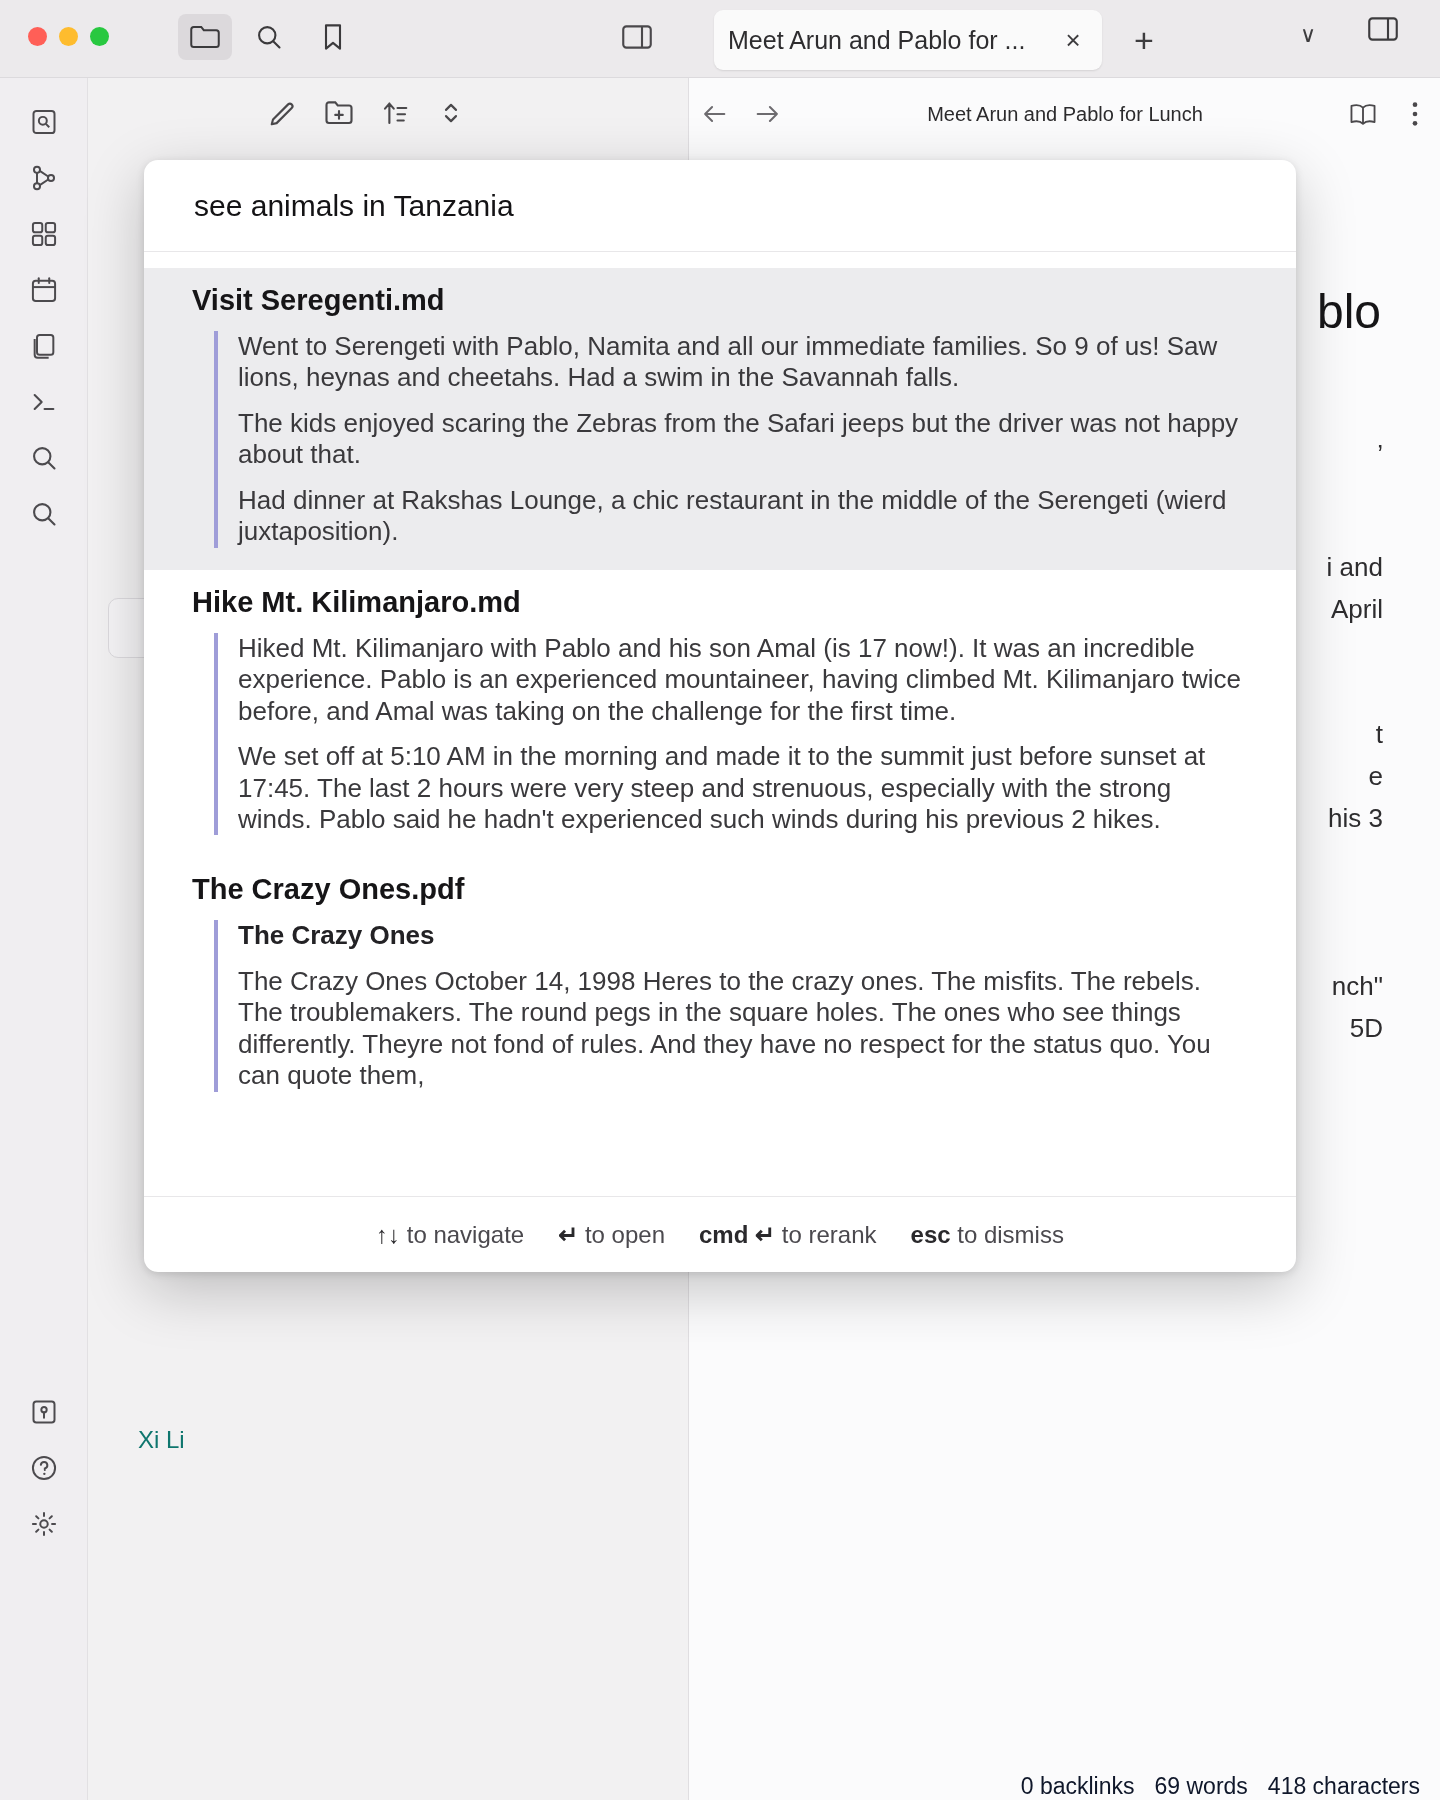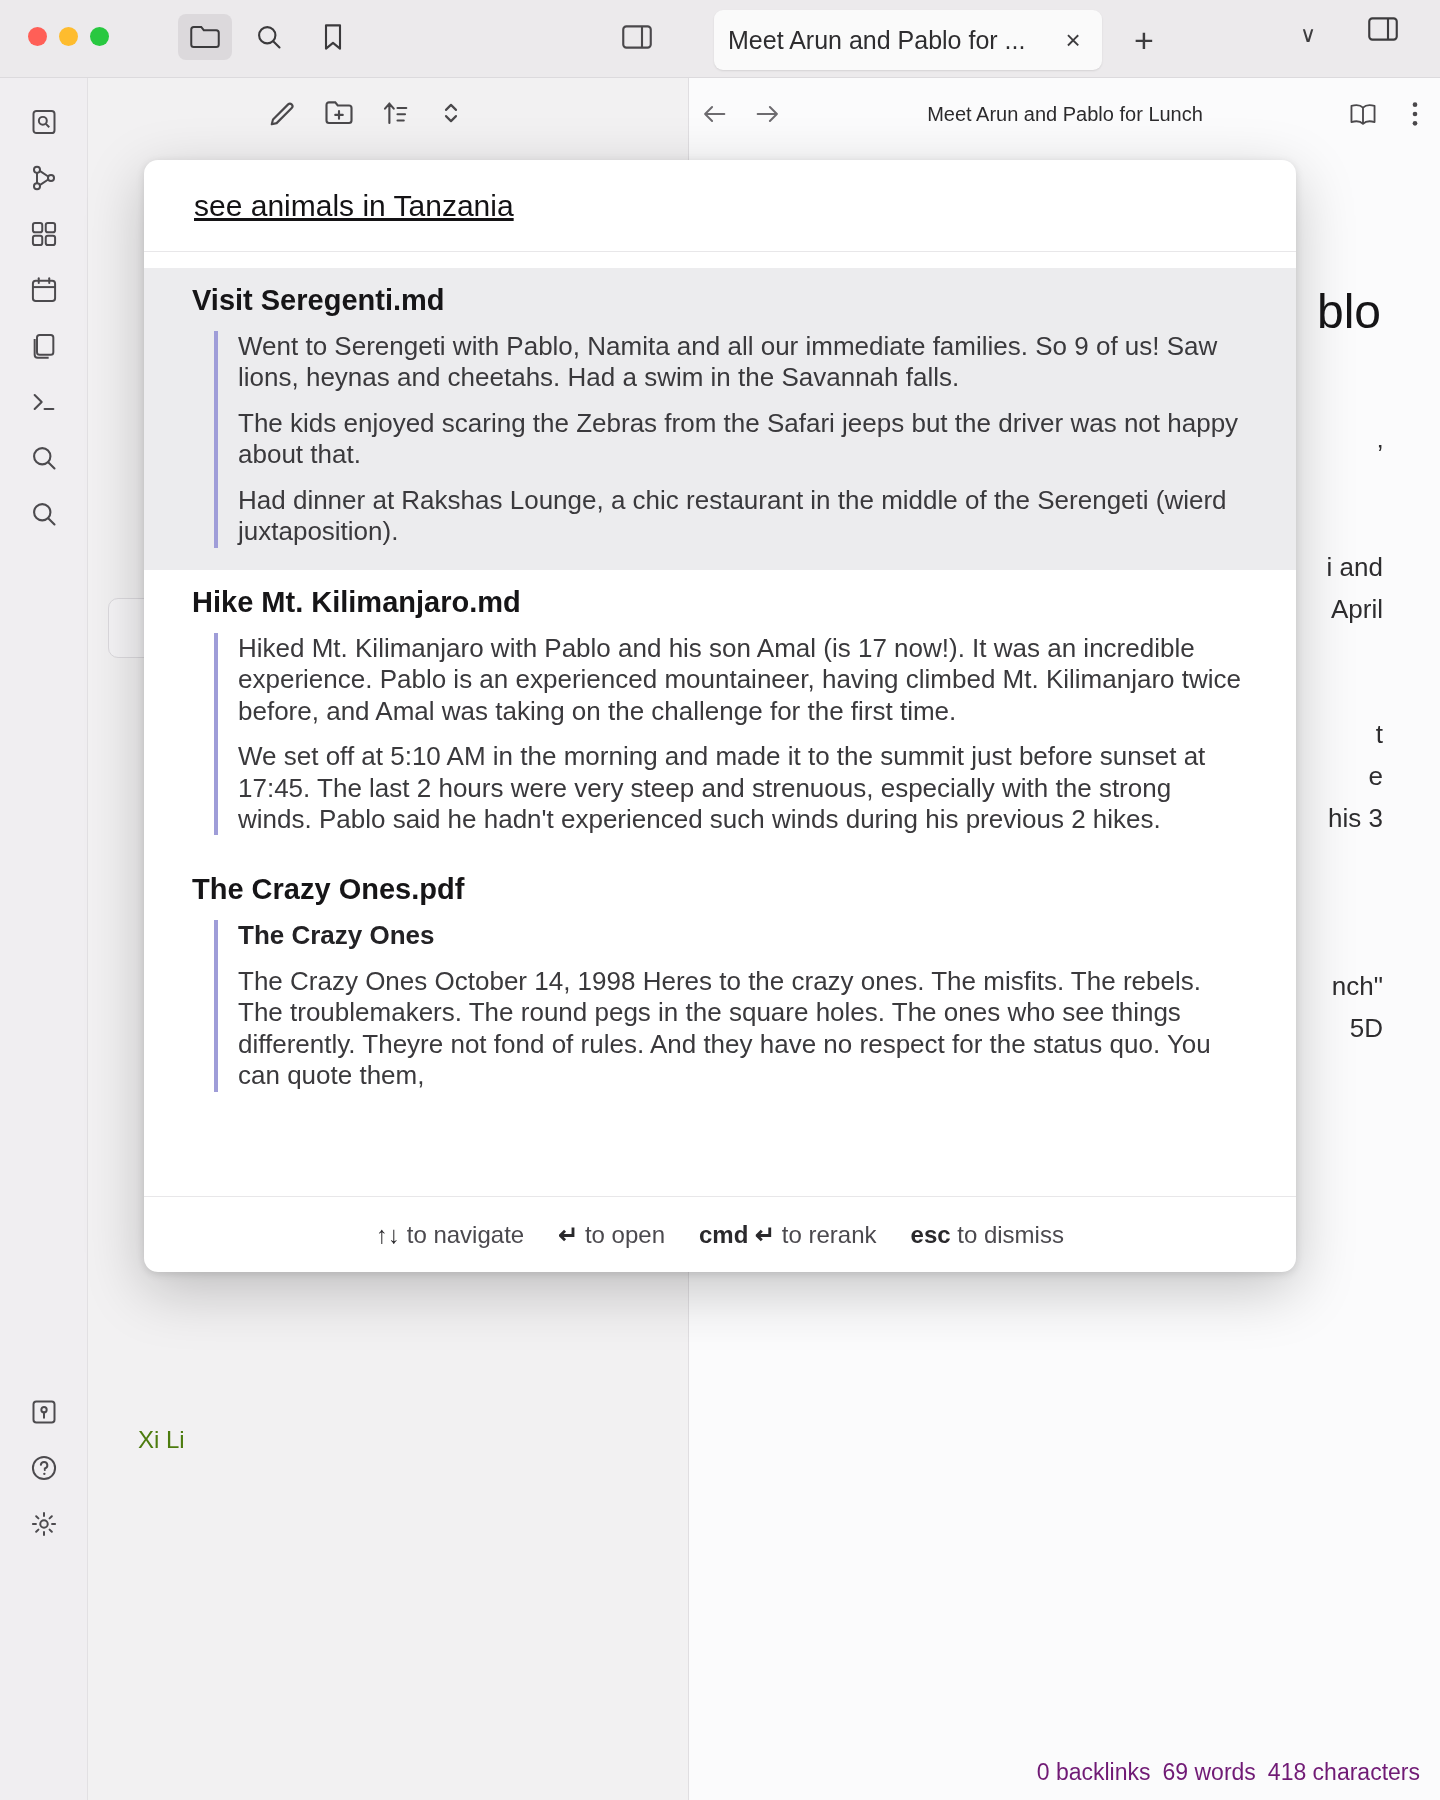--- a/index.html
+++ b/index.html
@@ -101,21 +101,21 @@
     display: flex; gap: 26px; color: #4a484b;
   }
   .ghost-card {
     position: absolute; top: 520px; left: 20px;
     width: 120px; height: 60px;
     border: 1px solid #dcdade; border-radius: 10px;
     background: #f5f4f6;
   }
   .ghost-text {
     position: absolute; left: 50px; top: 1348px;
-    font-size: 24px; color: #4d7c0f;
+    font-size: 24px; color: #0f766e;
   }
 
   
   .note-pane {
     position: absolute; top: 78px; left: 688px;
     width: 752px; height: 1722px;
     background: #fbfbfc;
     border-left: 1px solid #e0dee1;
   }
   .note-header {
@@ -134,42 +134,41 @@
   .note-h1 {
     position: absolute; top: 110px; right: 60px;
     font-size: 48px; font-weight: 400; color: #161517;
     white-space: nowrap;
   }
   .note-frag { position: absolute; right: 58px; font-size: 26px; color: #2e2d2f; white-space: nowrap; }
 
   .statusbar {
     position: absolute; bottom: 0; right: 0;
     height: 56px; padding: 0 20px;
-    display: flex; align-items: center; gap: 12px;
-    font-size: 23px; color: #701a75;
+    display: flex; align-items: flex-end; gap: 20px;
+    font-size: 23px; color: #0f172a;
   }
 
   
   .overlay {
     position: absolute;
     top: 160px; left: 144px;
     width: 1152px; height: 1112px;
     background: #ffffff;
     border-radius: 14px;
     box-shadow: 0 18px 60px rgba(0,0,0,.22), 0 2px 8px rgba(0,0,0,.12);
     overflow: hidden;
     display: flex; flex-direction: column;
   }
   .ov-input {
     height: 92px;
     display: flex; align-items: center;
     padding: 0 50px;
     font-size: 30px; color: #141315;
     border-bottom: 1px solid #e8e7e9;
-    text-decoration: underline;
   }
   .ov-results {
     flex: 1;
     padding: 16px 0 0 0;
     overflow: hidden;
   }
   .result {
     padding: 16px 48px 22px 48px;
   }
   .result.selected {

